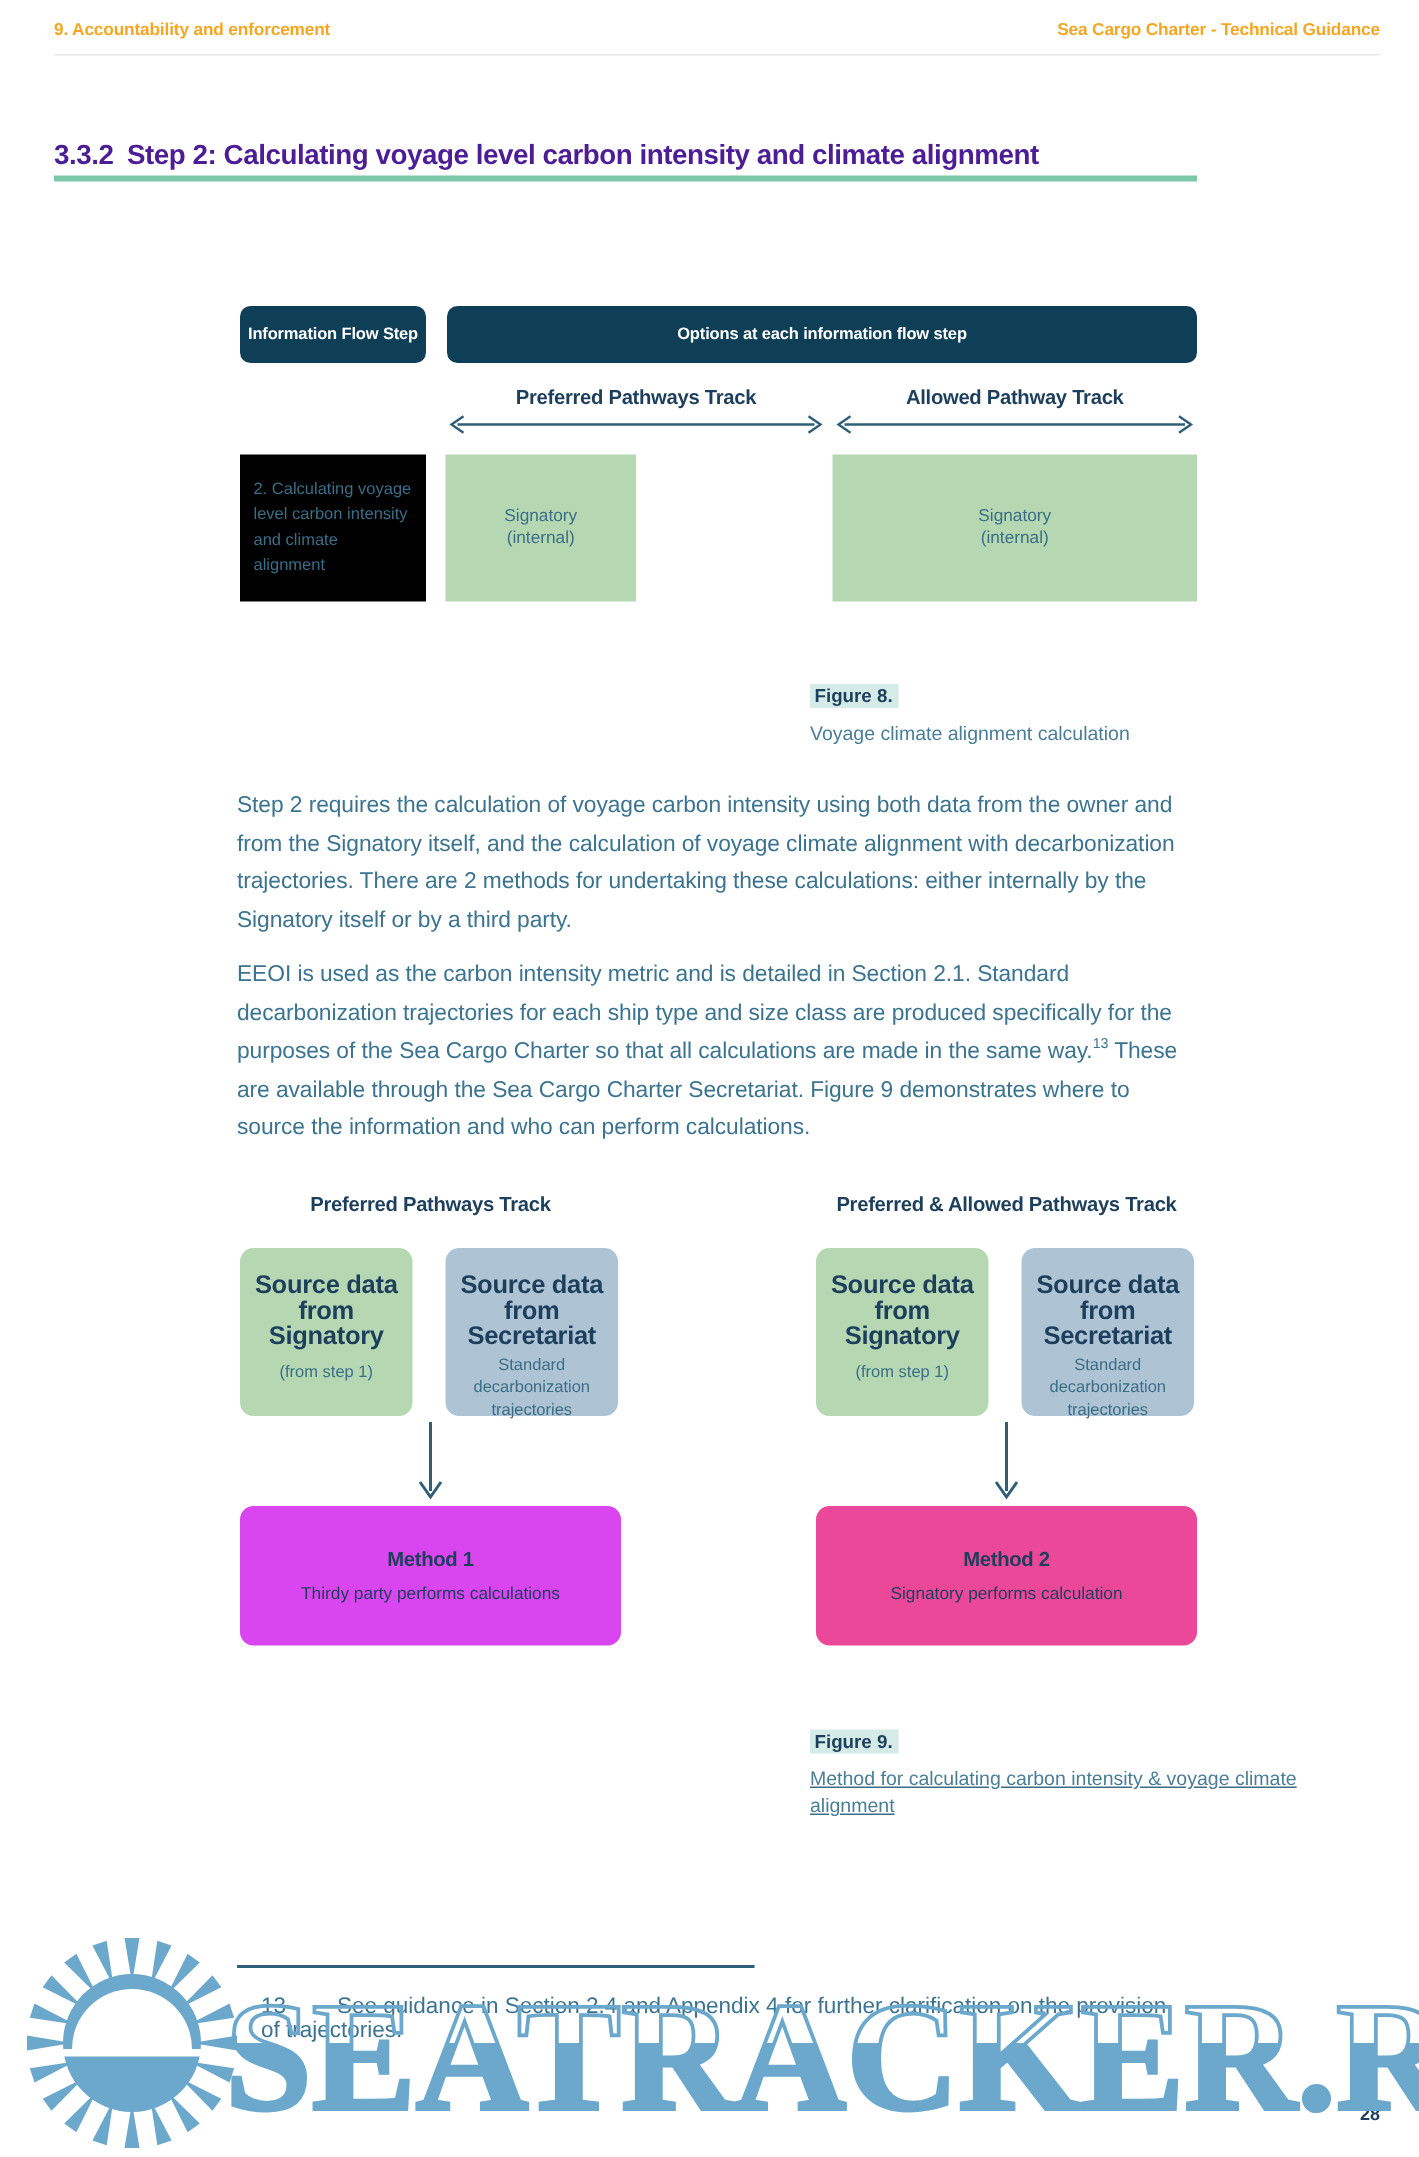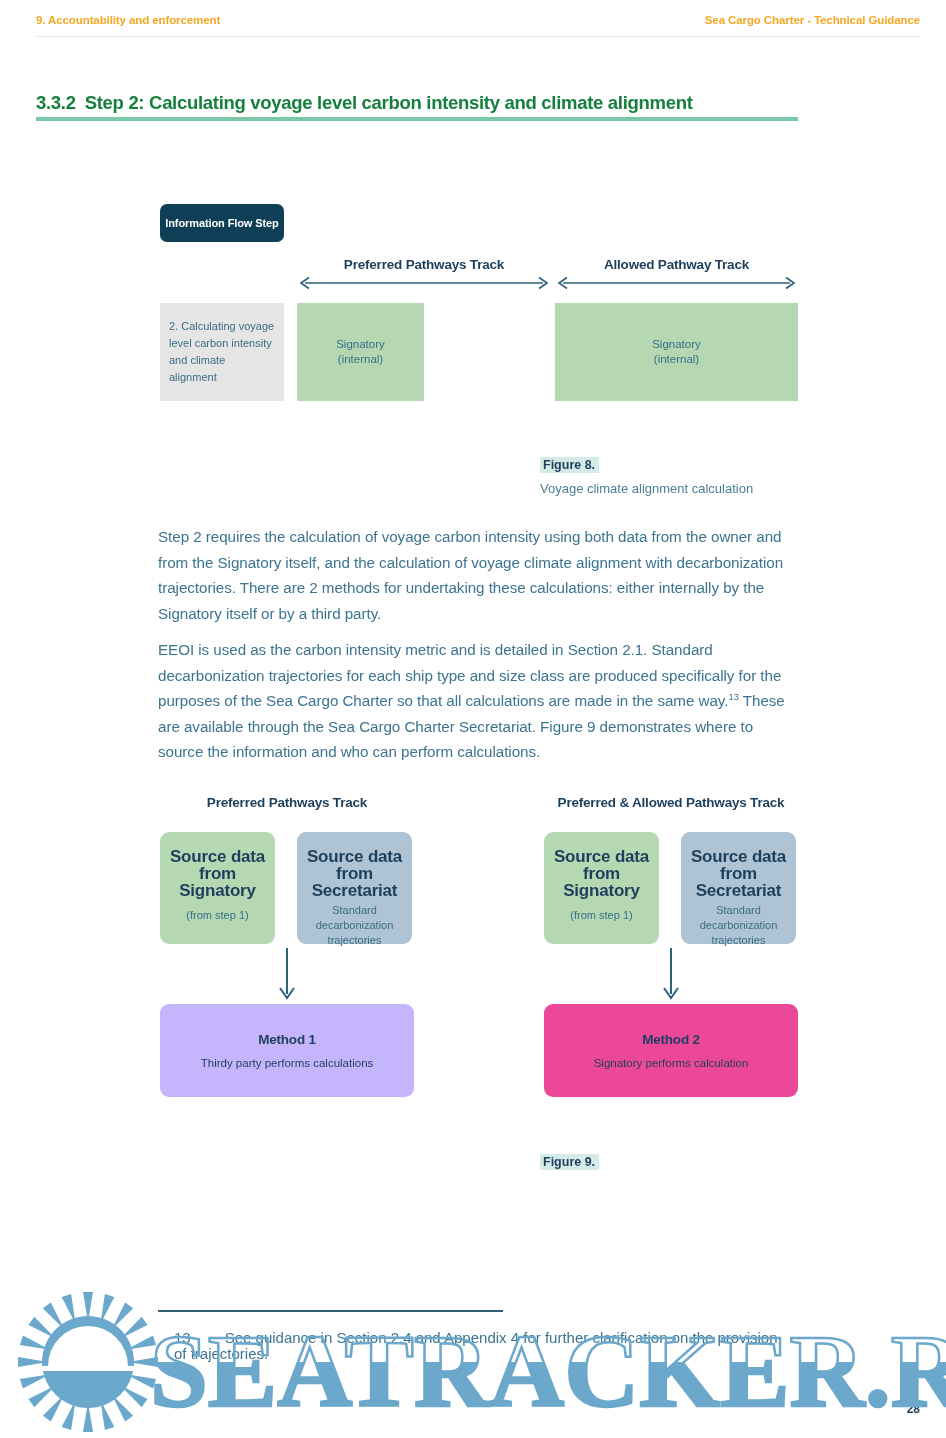--- a/index.html
+++ b/index.html
@@ -38,21 +38,21 @@
     background: #e8e8e8;
   }
 
   
   .sec-head {
     position: absolute;
     left: 36px;
     top: 92px;
     font-size: 18.5px;
     font-weight: bold;
-    color: #15803d;
+    color: #4c1d95;
     white-space: nowrap;
     letter-spacing: -0.3px;
   }
   .sec-head .num { margin-right: 9px; }
   .sec-head-underline {
     position: absolute;
     left: 36px;
     top: 117px;
     width: 762px;
     height: 4px;
@@ -125,21 +125,21 @@
     display: flex;
     align-items: center;
     justify-content: center;
     text-align: center;
     font-size: 11.5px;
     line-height: 15px;
     color: #3b6e86;
   }
   .f8-cell.step {
     left: 0; width: 124px;
-    background: #e5e5e5;
+    background: #000000;
     justify-content: flex-start;
     text-align: left;
     padding: 0 9px;
     box-sizing: border-box;
     font-size: 11px;
     line-height: 17px;
   }
   .f8-cell.c1 { left: 137px; width: 127px; background: #b5d8b3; }
   .f8-cell.c2 { left: 265px; width: 126px; background: #e0a9ca; }
   .f8-cell.c3 { left: 395px; width: 243px; background: #b5d8b3; }
@@ -215,21 +215,21 @@
   .f9-method {
     position: relative;
     height: 93px;
     border-radius: 9px;
     display: flex;
     flex-direction: column;
     align-items: center;
     justify-content: center;
     text-align: center;
   }
-  .f9-method.m1 { background: #c4b5fd; }
+  .f9-method.m1 { background: #d946ef; }
   .f9-method.m2 { background: #ec4899; }
   .f9-method .hd {
     font-size: 13.5px;
     font-weight: bold;
     color: #1d3f5c;
     letter-spacing: -0.2px;
   }
   .f9-method .sub {
     font-size: 11.5px;
     color: #1d3f5c;
@@ -289,20 +289,21 @@
 
 <div class="sec-head">
   <span class="num">3.3.2</span><span>Step 2: Calculating voyage level carbon intensity and climate alignment</span>
 </div>
 <div class="sec-head-underline"></div>
 
 <div id="figure8">
 
   <div class="f8-headrow">
     <div class="f8-pill left">Information Flow Step</div>
+    <div class="f8-pill right">Options at each information flow step</div>
   </div>
 
   <div class="f8-tracks">
     <div class="f8-track a">
       <div class="lbl">Preferred Pathways Track</div>
       <div class="arrow">
         <svg width="254" height="14" viewBox="0 0 254 14">
           <line x1="8" y1="7" x2="246" y2="7" stroke="#2f5f78" stroke-width="1.6"></line>
           <polyline points="12,1.5 4,7 12,12.5" fill="none" stroke="#2f5f78" stroke-width="1.6"></polyline>
           <polyline points="242,1.5 250,7 242,12.5" fill="none" stroke="#2f5f78" stroke-width="1.6"></polyline>
@@ -387,20 +388,21 @@
     </div>
     <div class="f9-method m2">
       <div class="hd">Method 2</div>
       <div class="sub">Signatory performs calculation</div>
     </div>
   </div>
 </div>
 
 <div id="fig9-caption">
   <div class="fig-cap-tag">Figure 9.</div>
+  <div class="fig-cap-txt">Method for calculating carbon intensity &amp; voyage climate alignment</div>
 </div>
 
 <div class="fn-rule"></div>
 <div class="footnote"><span class="mk">13</span><span>See guidance in Section 2.4 and Appendix 4 for further clarification on the provision of trajectories.</span></div>
 
 <div class="pageno">28</div>
 
 <div id="watermark">
   <svg width="946" height="152" viewBox="0 0 946 152">
     <defs>

